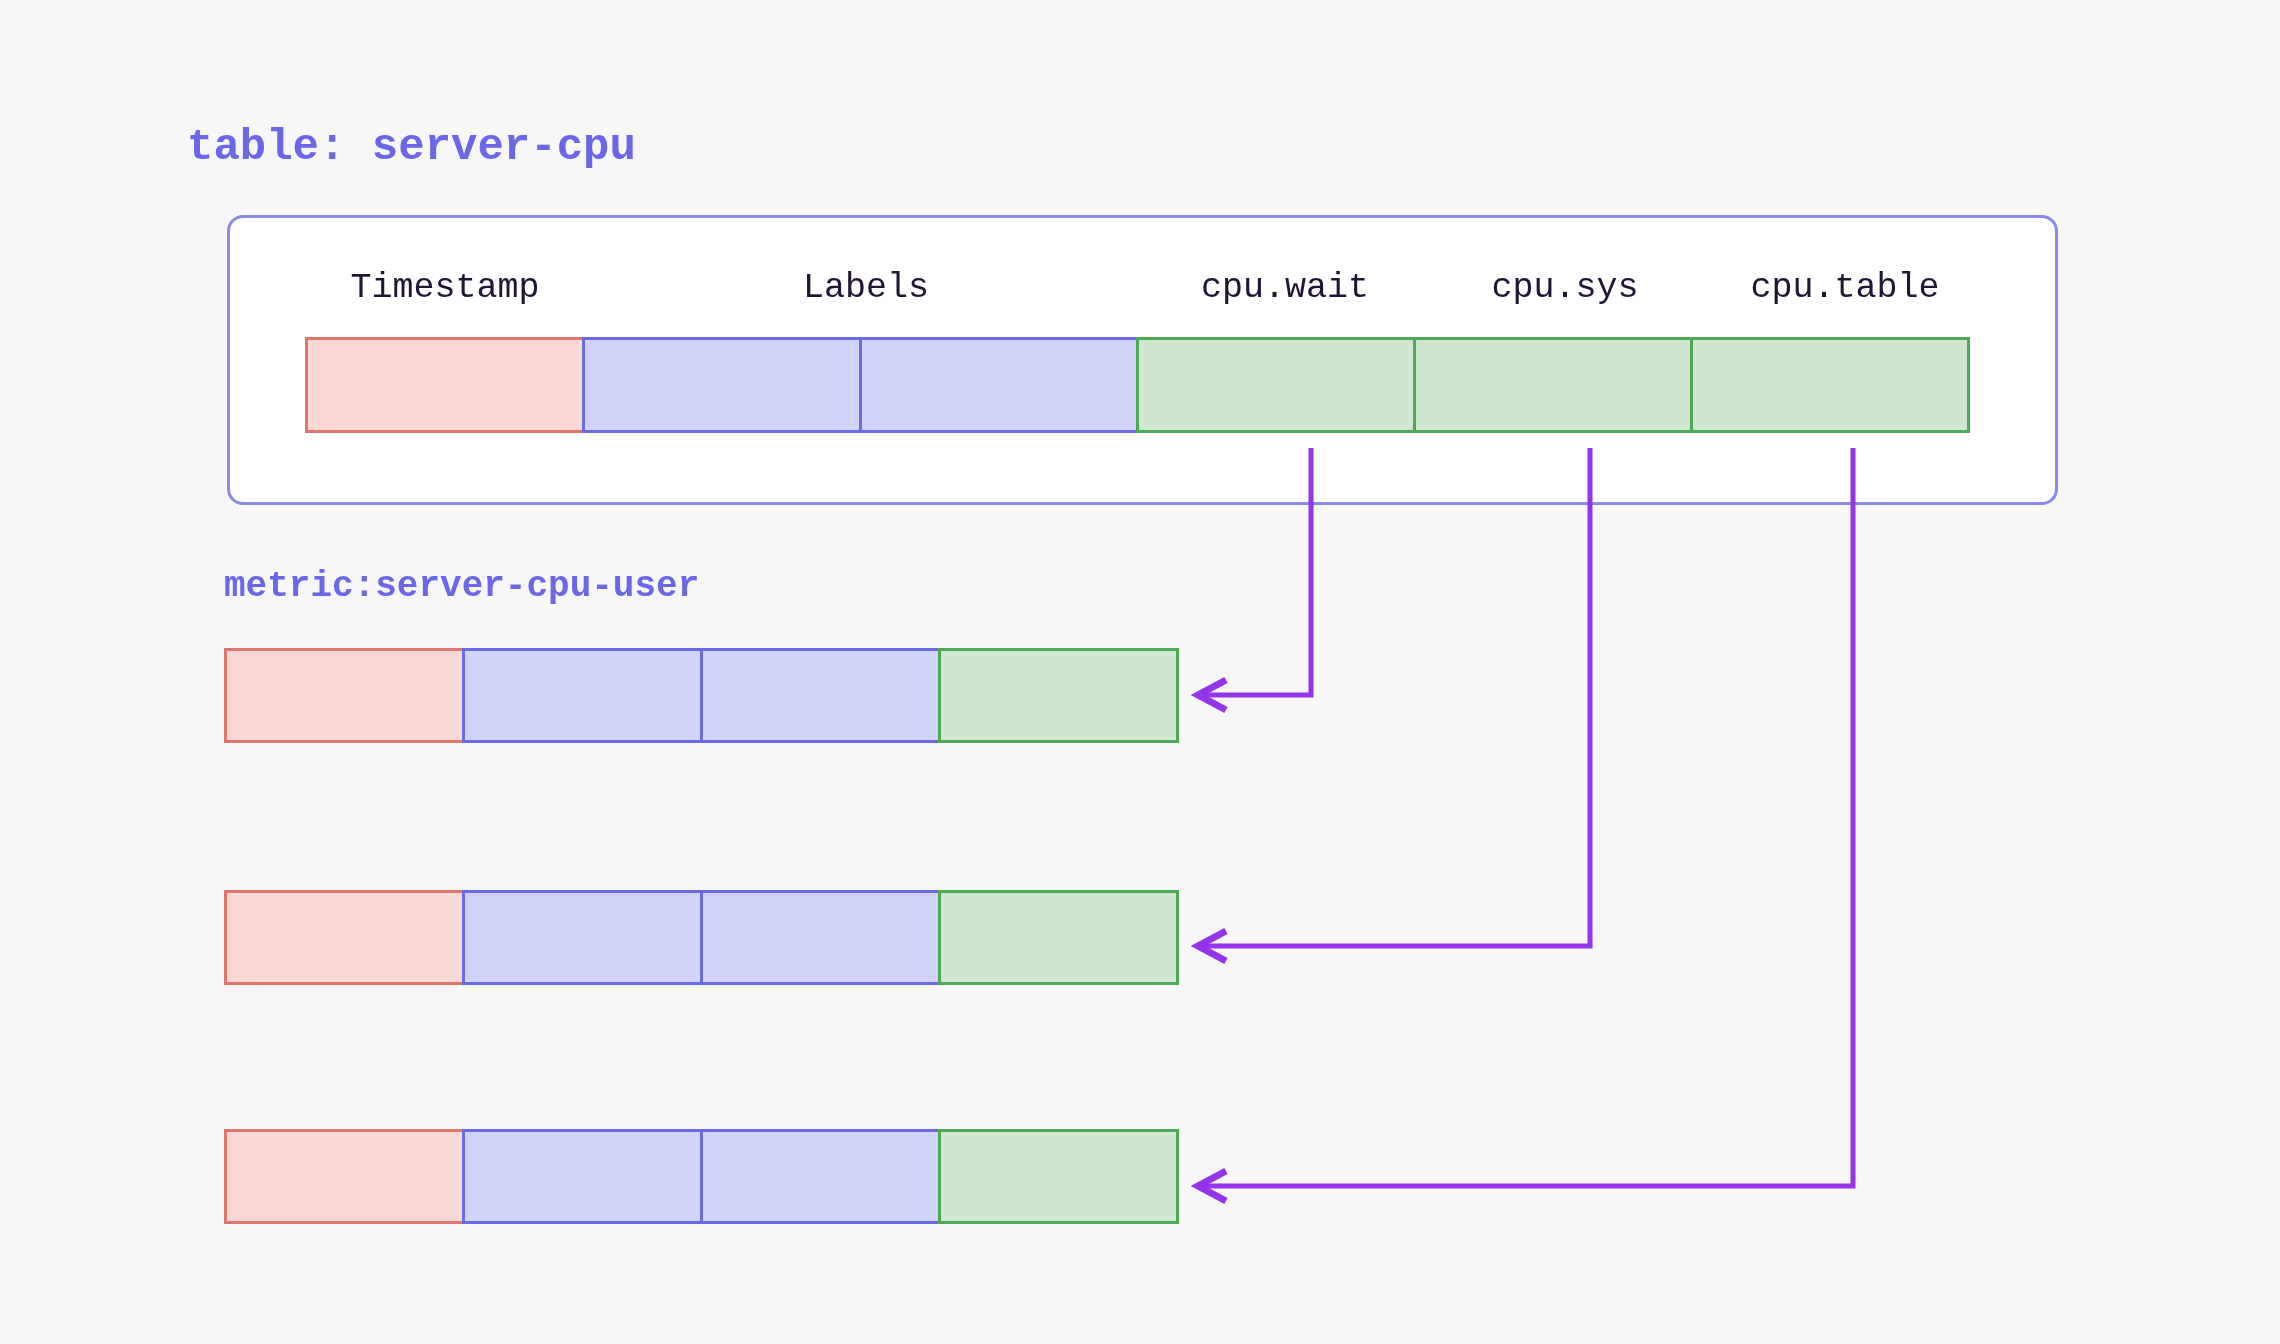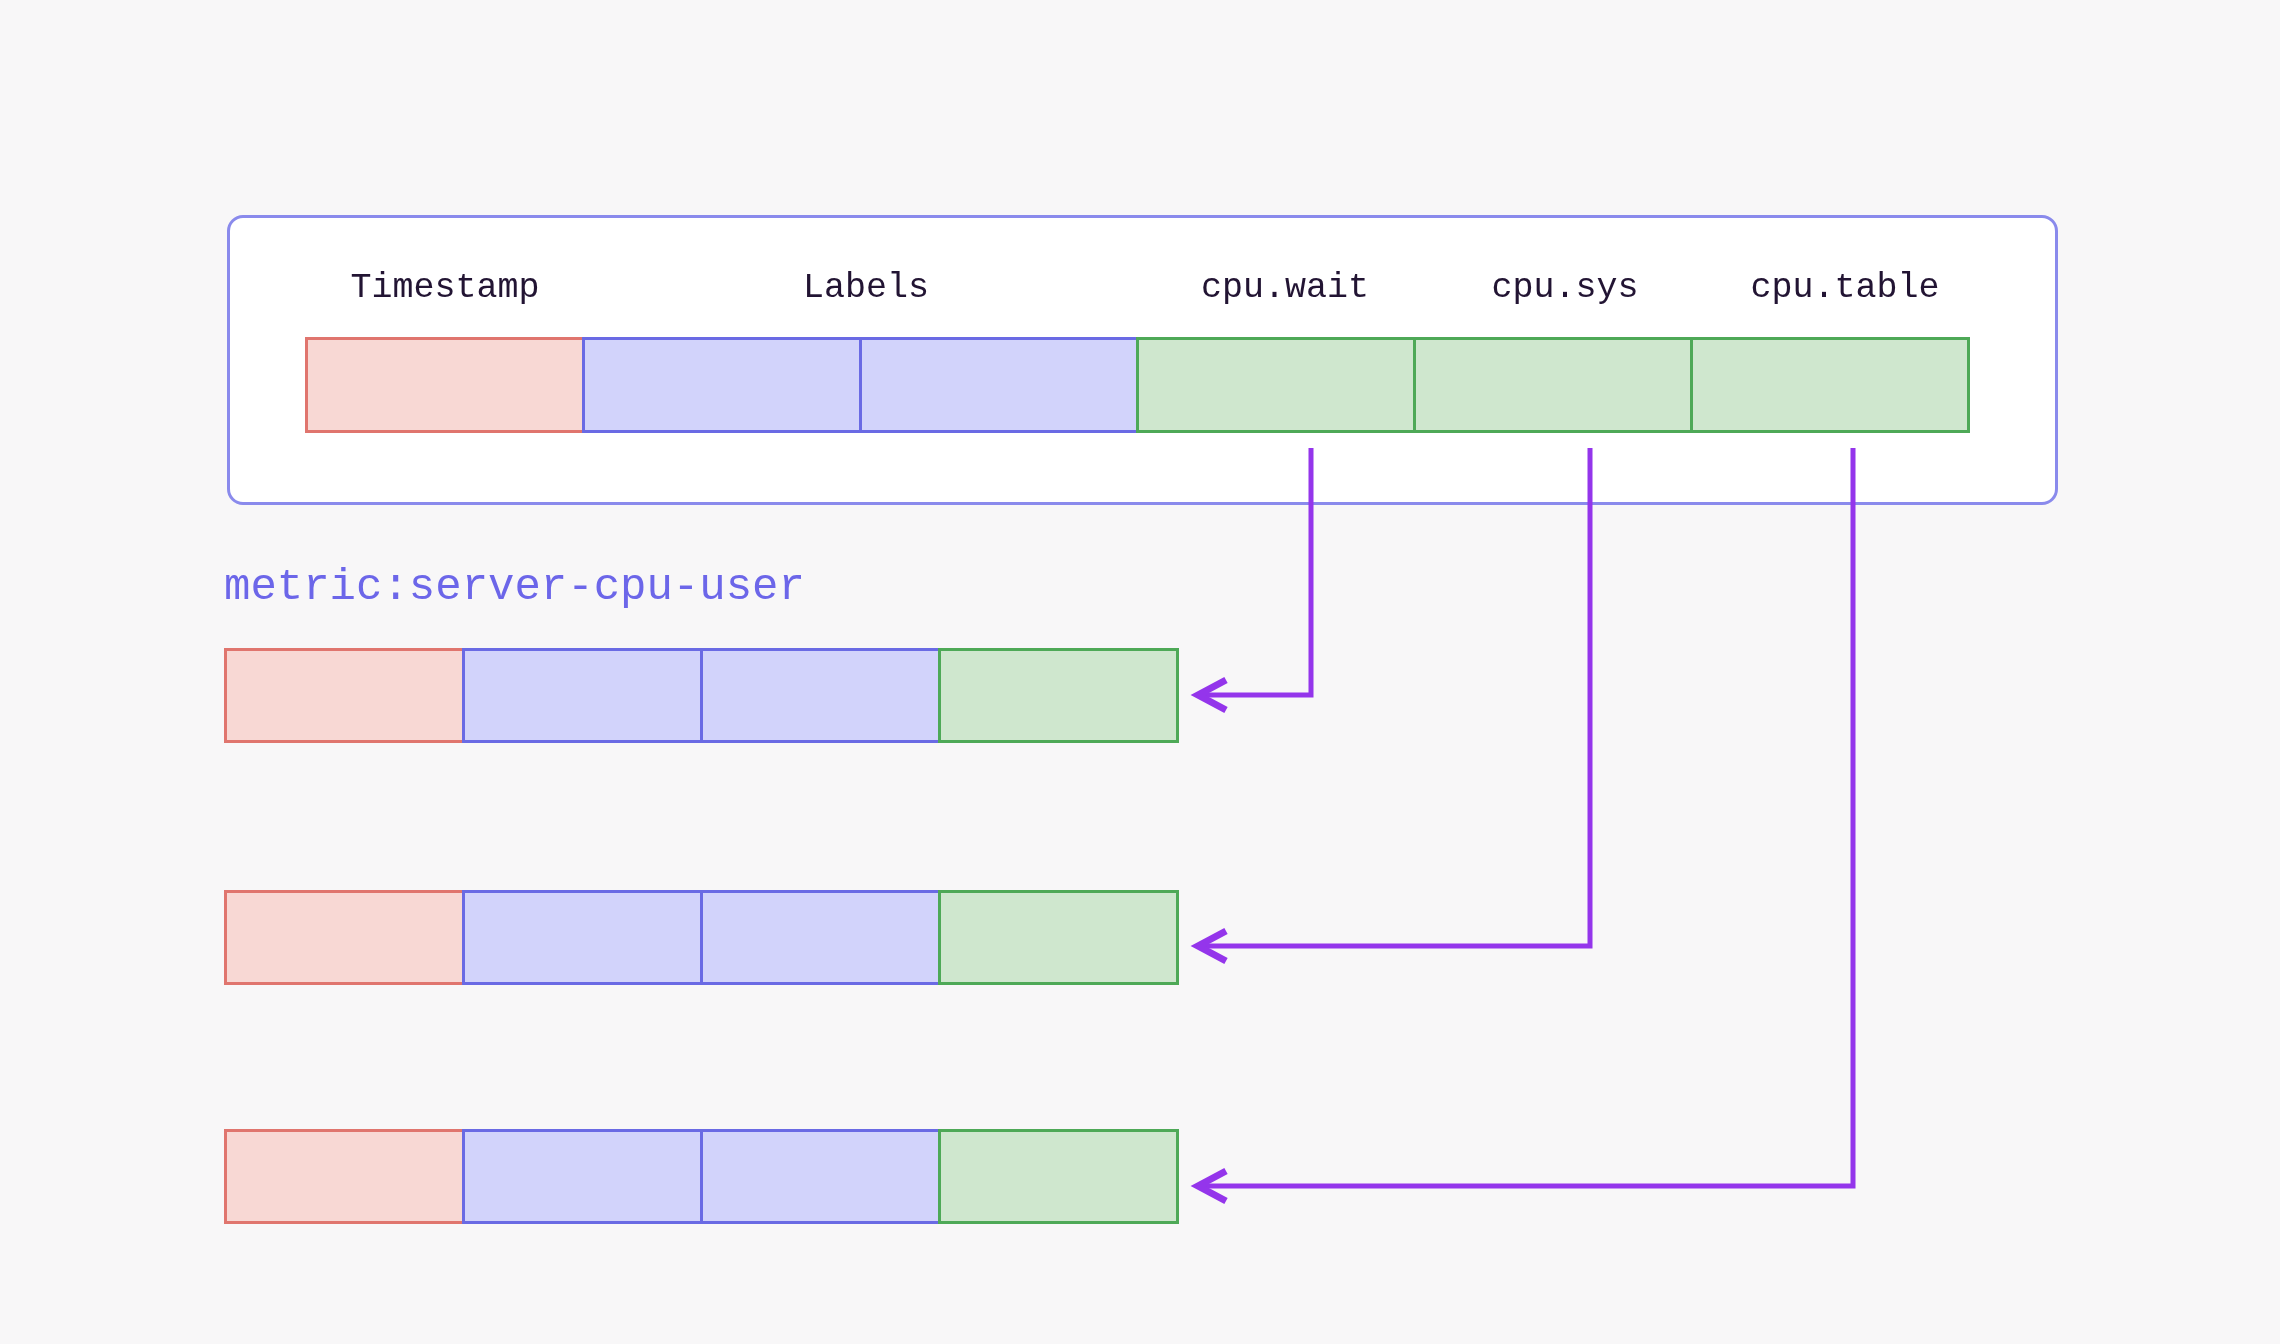--- a/index.html
+++ b/index.html
@@ -73,22 +73,22 @@
   }
   .cell.c-field {
     background: var(--field-fill, #CFE7CE);
     border-color: var(--field-border, #4EA957);
     z-index: 3;
   }
 
   .metric-label {
     position: absolute;
     left: 224px;
-    font-size: 44px;
-    font-weight: normal;
+    font-size: 36px;
+    font-weight: bold;
     line-height: 44px;
     color: var(--accent-text, #6C66E9);
     white-space: pre;
   }
 
   .arrows-overlay {
     position: absolute;
     left: 0;
     top: 0;
     width: 2280px;
@@ -107,20 +107,21 @@
     stroke-width: 7;
     stroke-linecap: butt;
     stroke-linejoin: miter;
   }
 </style>
 </head>
 <body>
 
 <div class="page">
 
+  <div class="diagram-title">table: server-cpu</div>
 
   <div class="table-box"></div>
 
   <span class="col-header" style="left:445px">Timestamp</span>
   <span class="col-header" style="left:866px">Labels</span>
   <span class="col-header" style="left:1285px">cpu.wait</span>
   <span class="col-header" style="left:1565px">cpu.sys</span>
   <span class="col-header" style="left:1845px">cpu.table</span>
 
   <div class="strip table-strip" style="left:305px; top:337px">

